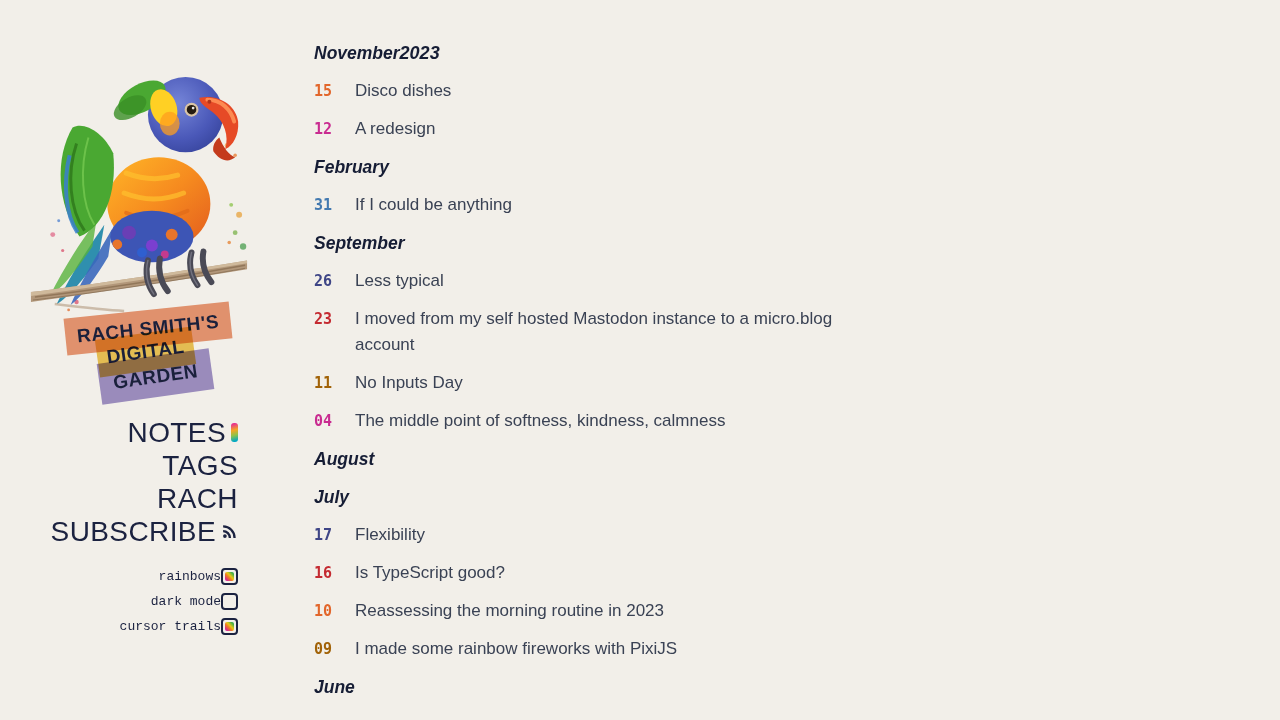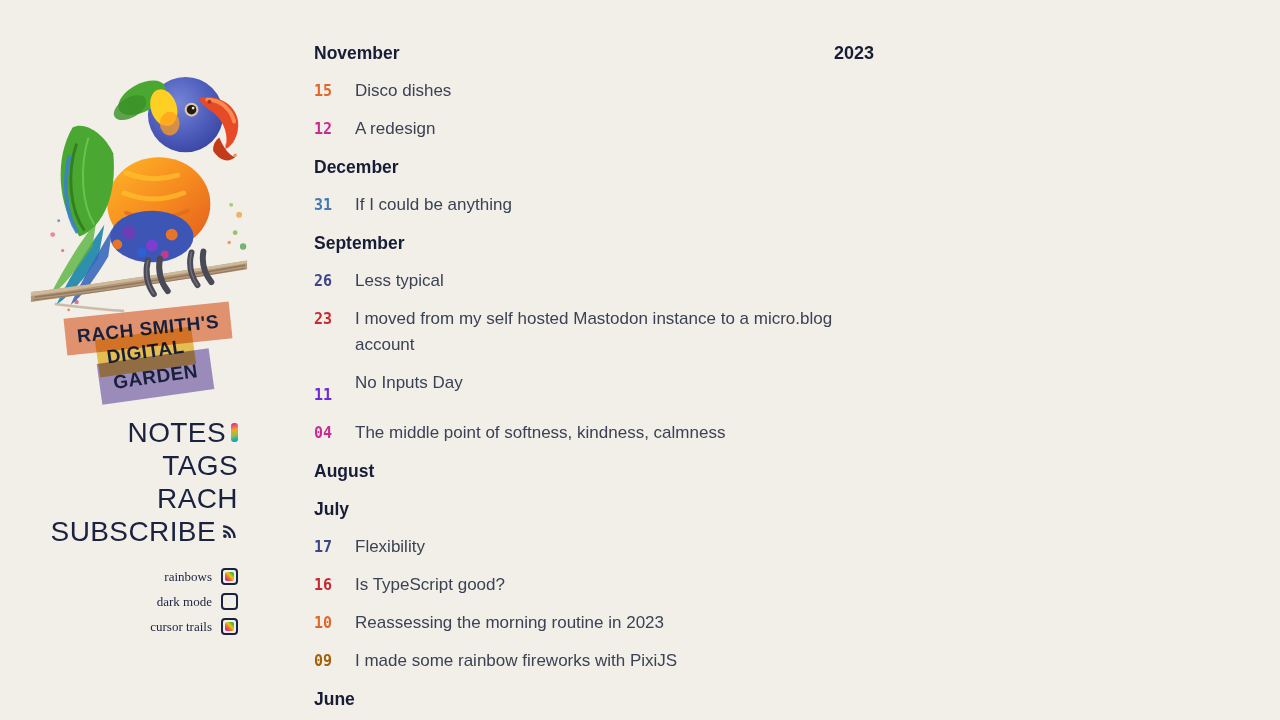--- a/index.html
+++ b/index.html
@@ -26,36 +26,36 @@
     display:flex;justify-content:flex-end;align-items:center;gap:5px;
     height:33px;font-size:28px;font-weight:500;letter-spacing:.4px;
     color:#1B2240;cursor:pointer;text-decoration:none;
   }
   .cursor-icon{
     width:7px;height:19px;border-radius:3px;display:inline-block;
     background:linear-gradient(165deg,#E8328E 8%,#F5A623 38%,#8BC34A 64%,#00A8C6 92%);
   }
   .toggles{position:absolute;left:0;top:564px;width:238px}
   .toggle-row{
-    display:flex;justify-content:flex-end;align-items:center;gap:9px;height:25px;
-    font-family:Liberation Serif, serif;font-size:13px;color:#1B2240;cursor:pointer;margin-left:33px;
+    display:flex;justify-content:flex-end;align-items:center;height:25px;
+    font-family:Liberation Mono, monospace;font-size:13px;color:#1B2240;cursor:pointer;margin-left:33px;
   }
   .checkbox{
     width:13px;height:13px;border:2px solid #1B2240;border-radius:4px;
     display:flex;align-items:center;justify-content:center;background:transparent;flex:none;
   }
   .checkbox.checked::after{
     content:"";width:9px;height:9px;border-radius:2px;
     background:linear-gradient(45deg,#D6219C 12%,#F0821E 42%,#E8C818 58%,#3FAE49 85%);
   }
   
   .main{position:absolute;left:314px;top:40px;width:560px}
   .month-row{
-    display:flex;justify-content:space-between;align-items:baseline;
-    font-weight:700;font-size:17.5px;color:#161D35;line-height:26px;margin-bottom:12px;
+    display:flex;justify-content:flex-start;align-items:baseline;
+    font-weight:700;font-size:17.5px;color:#161D35;line-height:26px;margin-bottom:12px;font-style:italic;
   }
   .year{font-size:18px;font-weight:700;color:#161D35}
   .entry{display:flex;gap:19px;margin-bottom:12px;line-height:26px}
   .day{
     flex:0 0 22px;font-family:"DejaVu Sans Mono",monospace;
     font-weight:700;font-size:15px;line-height:26px;
   }
   .title{font-size:17px;color:#3A4254;text-decoration:none;cursor:pointer}
 </style>
 </head>
@@ -208,39 +208,39 @@
       </div>
       <div class="entry">
         <span class="day" style="color: rgb(226, 102, 43);">15</span>
         <a class="title">Disco dishes</a>
       </div>
       <div class="entry">
         <span class="day" style="color: rgb(201, 43, 144);">12</span>
         <a class="title">A redesign</a>
       </div>
       <div class="month-row">
-        <span>December</span>
+        <span>February</span>
       </div>
       <div class="entry">
         <span class="day" style="color: rgb(67, 121, 176);">31</span>
         <a class="title">If I could be anything</a>
       </div>
       <div class="month-row">
         <span>September</span>
       </div>
       <div class="entry">
         <span class="day" style="color: rgb(62, 69, 134);">26</span>
         <a class="title">Less typical</a>
       </div>
       <div class="entry">
         <span class="day" style="color: rgb(196, 42, 49);">23</span>
         <a class="title">I moved from my self hosted Mastodon instance to a micro.blog account</a>
       </div>
       <div class="entry">
-        <span class="day" style="color: #6d28d9; margin-top: 12px;">11</span>
+        <span class="day" style="color: #a16207;">11</span>
         <a class="title">No Inputs Day</a>
       </div>
       <div class="entry">
         <span class="day" style="color: rgb(201, 43, 144);">04</span>
         <a class="title">The middle point of softness, kindness, calmness</a>
       </div>
       <div class="month-row">
         <span>August</span>
       </div>
       <div class="month-row">

